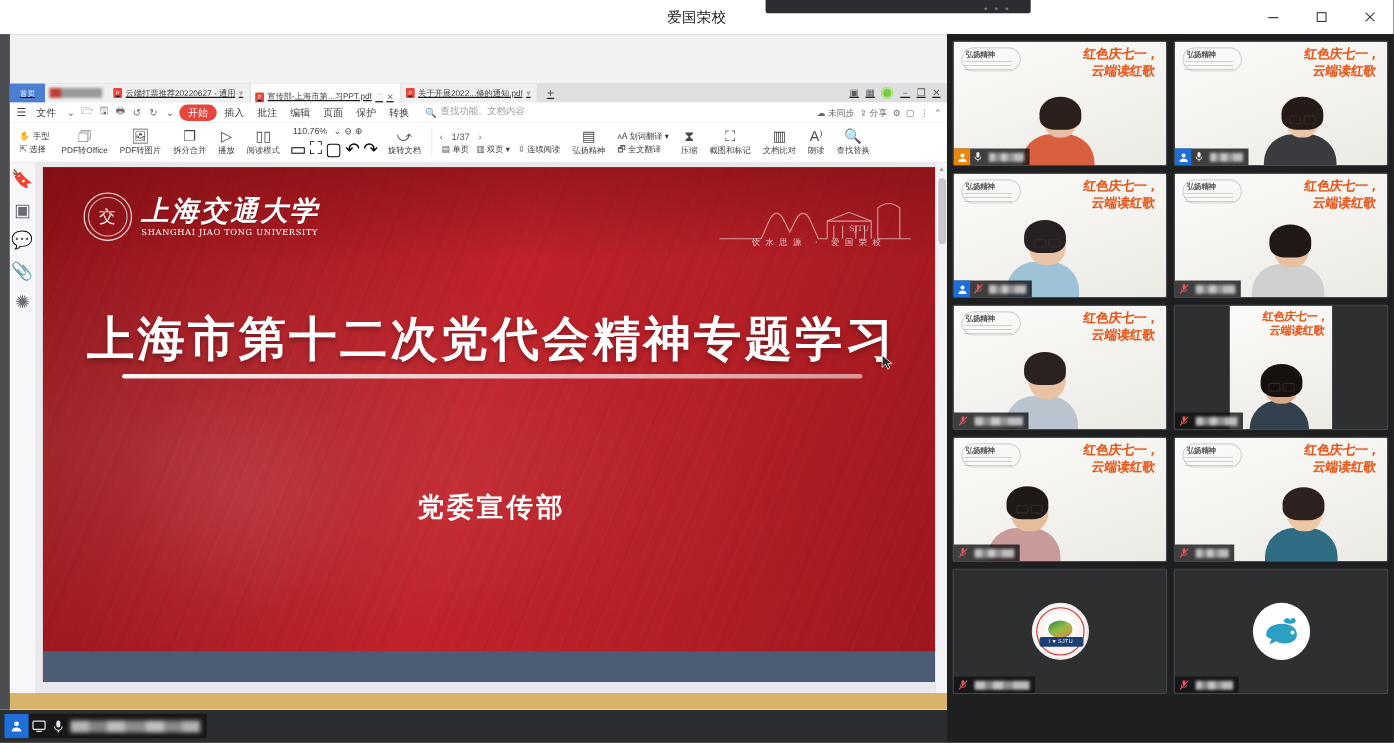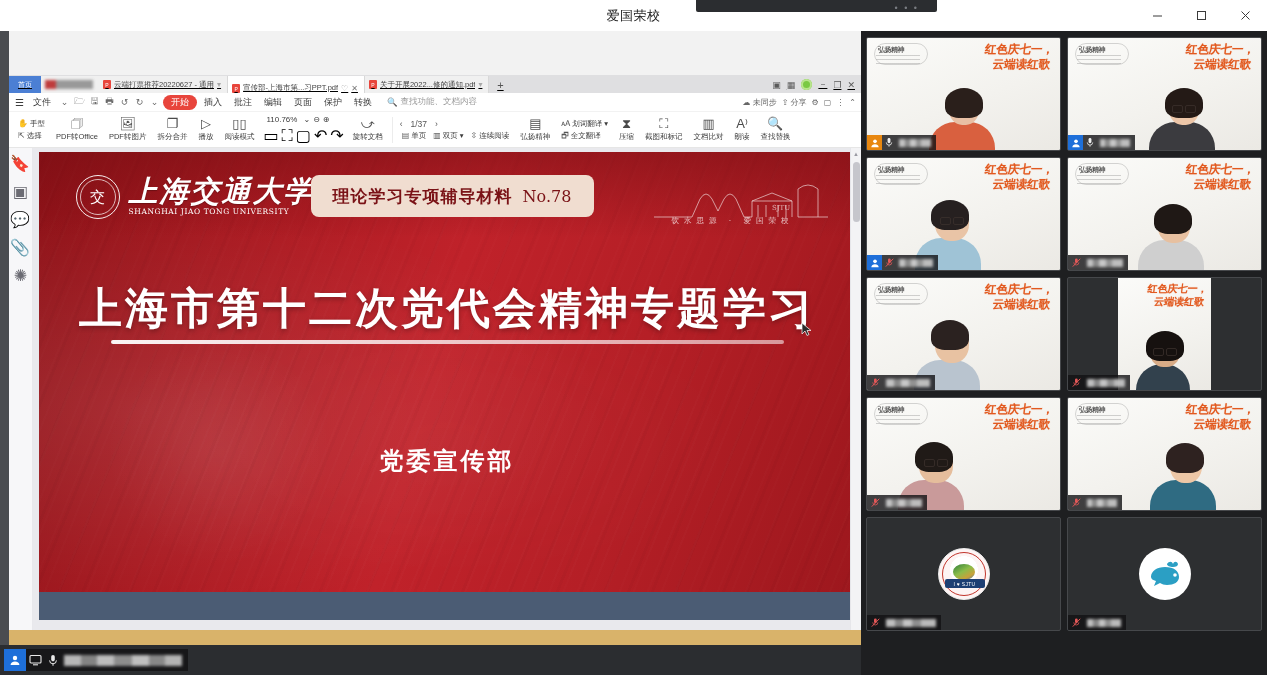--- a/index.html
+++ b/index.html
@@ -182,39 +182,39 @@
   }
   .seal:before {
     content:""; position:absolute; inset:3px; border-radius:50%;
     border:1px solid rgba(255,255,255,.7);
   }
   .seal:after {
     content:"交"; position:absolute; inset:0; display:flex; align-items:center; justify-content:center;
     color:#fff; font-size:15px; font-family:"DejaVu Serif", serif;
   }
   .uni-cn {
-    color:#fff; font-size:29px; letter-spacing:2px; line-height:27px;
+    color:#fff; font-size:25px; letter-spacing:2px; line-height:27px;
     font-family:"DejaVu Serif","Liberation Serif",serif; font-weight:700;
     font-style: italic;
     text-shadow: 0 1px 1px rgba(0,0,0,.25);
   }
   .uni-en {
     color:#fff; font-size:7.5px; letter-spacing:.6px; margin-top:2px;
     font-family:"DejaVu Serif","Liberation Serif",serif;
   }
   .pill {
     position:absolute; left:272px; top:23px; width:283px; height:42px;
     background:#f0ddd0; border-radius:8px;
     display:flex; align-items:center; justify-content:center; gap:10px;
   }
   .pill .t1 { color:#7a1216; font-size:17px; font-weight:700; letter-spacing:1px; font-family:"DejaVu Serif","Liberation Serif",serif;}
   .pill .t2 { color:#7a1216; font-size:16px; font-family:"DejaVu Serif","Liberation Serif",serif;}
   .skyline { position:absolute; right:26px; top:25px; width:178px; height:44px; opacity:.78; }
   .skyline-motto {
-    position:absolute; right:34px; top:64px; width:178px; text-align:center;
+    position:absolute; right:22px; top:64px; width:178px; text-align:center;
     color:rgba(255,255,255,.72); font-size:7.5px; letter-spacing:5px;
     font-family:"DejaVu Serif","Liberation Serif",serif;
   }
 
   .slide-title {
     position:absolute; left:0; right:0; top:128px; text-align:center;
     color:#fff; font-size:43px; font-weight:700; letter-spacing:3px;
     font-family:"DejaVu Sans","Liberation Sans",sans-serif;
     text-shadow: 0 2px 5px rgba(0,0,0,.30);
   }
@@ -607,24 +607,20 @@
               <div class="band-dark"></div>
 
               <div class="logo-wrap">
                 <div class="seal"></div>
                 <div>
                   <div class="uni-cn">上海交通大学</div>
                   <div class="uni-en">SHANGHAI JIAO TONG UNIVERSITY</div>
                 </div>
               </div>
 
-              <div class="pill">
-                <span class="t1">理论学习专项辅导材料</span>
-                <span class="t2">No.78</span>
-              </div>
 
               <svg class="skyline" viewBox="0 0 178 44">
                 <g fill="none" stroke="rgba(255,255,255,.72)" stroke-width="1">
                   <path d="M2 40 H40 L48 22 Q54 12 60 22 L66 34 L72 22 Q78 12 84 22 L92 40 H100"></path>
                   <path d="M100 40 V24 H140 V40"></path>
                   <path d="M100 24 L120 16 L140 24"></path>
                   <path d="M106 40 V28 M114 40 V28 M126 40 V28 M134 40 V28"></path>
                   <path d="M146 40 V12 Q156 4 166 12 V40"></path>
                   <path d="M146 40 H176"></path>
                 </g>

